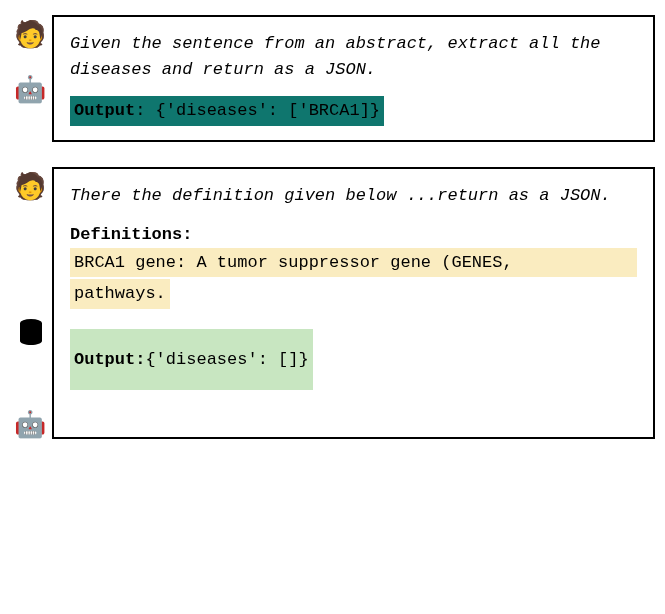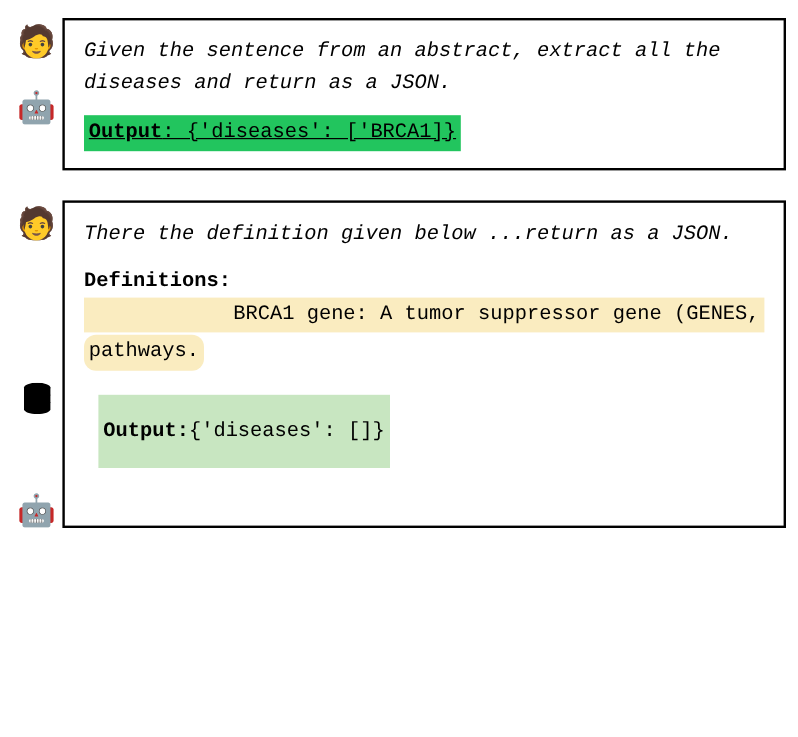--- a/index.html
+++ b/index.html
@@ -35,37 +35,34 @@
     }
     .content-box {
       flex: 1;
       border: 2px solid #000;
       padding: 14px 16px;
       background: #fff;
     }
     .paragraph { margin-bottom: 14px; word-wrap: break-word; font-style: italic; }
     .bold { font-weight: bold; }
     .hl-red {
-      background: #22c55e;
+      background: #0f766e;
       padding: 2px 4px;
       display: inline-block;
-      text-decoration: underline;
     }
     .hl-yellow {
       background: #faecc0;
       padding: 2px 4px;
       display: block;
       margin-bottom: 2px;
-      text-align: right;
     }
     .hl-green {
       background: #c8e6c1;
       padding: 18px 4px;
       display: inline-block;
-      margin-left: 12px;
     }
     .defs-section { margin-bottom: 18px; }
     .output-section { margin-top: 8px; }
     .db-icon svg { width: 26px; height: 28px; }
   </style>
 </head>
 <body>
 
 <div class="example-block">
   <div class="icon-col block1">
@@ -93,19 +90,19 @@
       </svg>
     </span>
     <div style="height:42px;"></div>
     <span class="emoji-icon">🤖</span>
   </div>
   <div class="content-box">
     <div class="paragraph">There the definition given below ...return as a JSON.</div>
     <div class="defs-section">
       <div class="bold">Definitions:</div>
       <span class="hl-yellow">BRCA1 gene: A tumor suppressor gene (GENES,</span>
-      <span class="hl-yellow" style="display:inline-block;border-radius:10px;">pathways.</span>
+      <span class="hl-yellow" style="display:inline-block;">pathways.</span>
     </div>
     <div class="output-section">
       <span class="hl-green"><span class="bold">Output:</span><span>{'diseases': []}</span></span>
     </div>
   </div>
 </div>
 
 </body></html>

